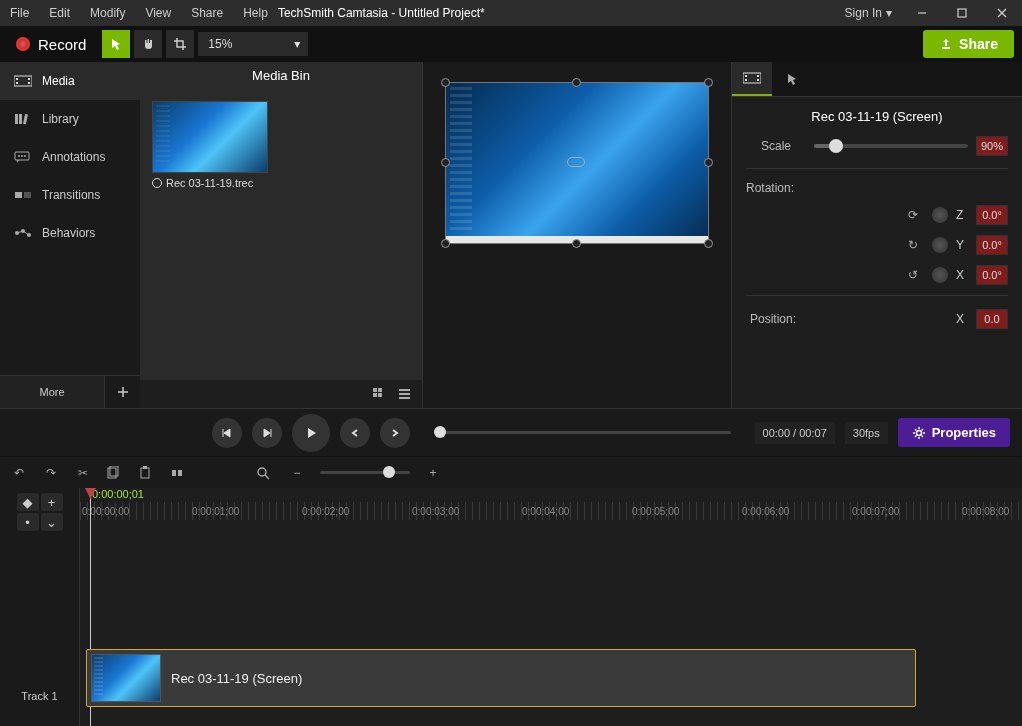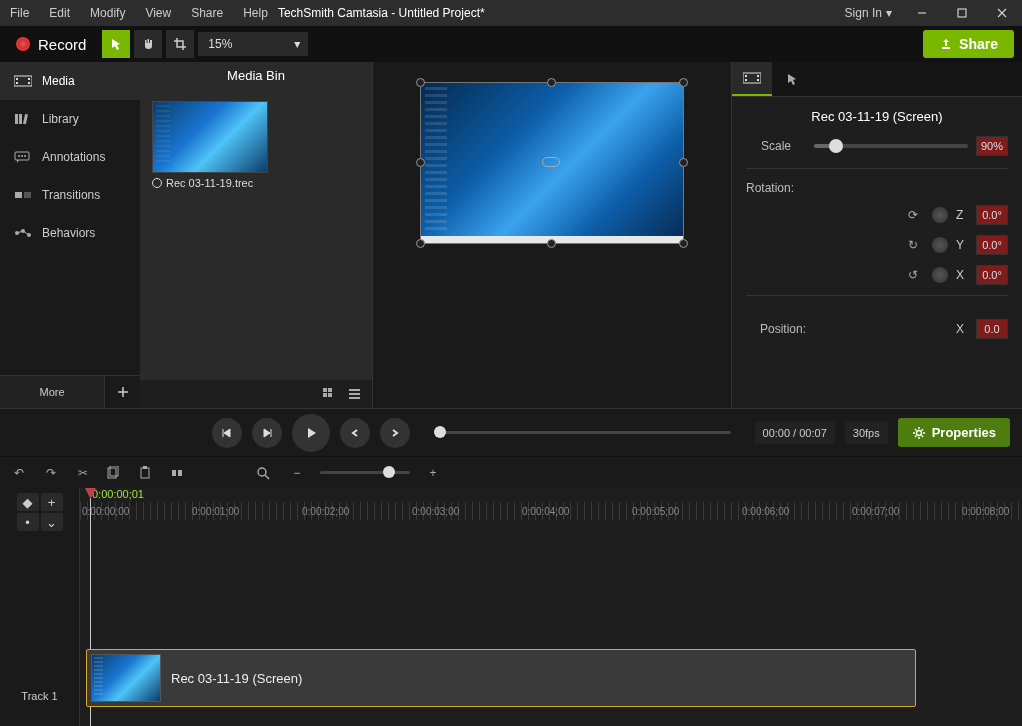--- a/index.html
+++ b/index.html
@@ -30,21 +30,21 @@
 
 .sidebar { width: 140px; background: #1a1a1a; display: flex; flex-direction: column; }
 .sidebar-item { display: flex; align-items: center; gap: 10px; padding: 12px 14px; color: #ccc; cursor: pointer; font-size: 12px; }
 .sidebar-item.active { background: #2a2a2a; color: #fff; }
 .sb-icon { width: 18px; height: 14px; display: inline-flex; align-items: center; justify-content: center; }
 .sidebar-bottom { margin-top: auto; display: flex; background: #222; border-top: 1px solid #333; }
 .more-btn { flex: 1; text-align: center; padding: 10px; color: #ccc; cursor: pointer; font-size: 11px; }
 .plus-btn { width: 36px; display: flex; align-items: center; justify-content: center; color: #ccc; cursor: pointer; background: #1a1a1a; border-left: 1px solid #333; }
 
 
-.bin { width: 232px; background: #2a2a2a; display: flex; flex-direction: column; }
+.bin { width: 282px; background: #2a2a2a; display: flex; flex-direction: column; }
 .bin-header { text-align: center; padding: 6px; color: #fff; font-size: 13px; background: #2a2a2a; }
 .bin-content { flex: 1; padding: 12px; overflow: auto; }
 .media-item { width: 116px; cursor: pointer; }
 .media-thumb { width: 116px; height: 72px; background: linear-gradient(135deg,#0a3d6b 0%,#1976d2 40%,#4fc3f7 60%,#0a3d6b 100%); border: 1px solid #444; position: relative; }
 .media-thumb::before { content: ""; position: absolute; left: 3px; top: 3px; bottom: 10px; width: 14px; background: repeating-linear-gradient(to bottom,#fff1 0 2px,transparent 2px 5px); }
 .media-label { display: flex; align-items: center; gap: 4px; padding: 4px 0; color: #ddd; font-size: 11px; }
 .rec-dot { width: 10px; height: 10px; border: 1.5px solid #ddd; border-radius: 50%; flex-shrink: 0; }
 .bin-footer { display: flex; justify-content: flex-end; padding: 4px 6px; gap: 4px; background: #1e1e1e; }
 .view-btn { width: 22px; height: 20px; display: flex; align-items: center; justify-content: center; color: #aaa; cursor: pointer; }
 
@@ -84,21 +84,21 @@
 .divider { height: 1px; background: #333; margin: 8px 0 12px; }
 
 
 .playbar { height: 48px; background: #1a1a1a; display: flex; align-items: center; padding: 0 12px; gap: 10px; border-top: 1px solid #333; }
 .play-controls { display: flex; align-items: center; gap: 10px; margin-left: 200px; }
 .pb-btn { width: 30px; height: 30px; border-radius: 50%; background: #333; display: flex; align-items: center; justify-content: center; color: #ddd; cursor: pointer; }
 .pb-btn.big { width: 38px; height: 38px; }
 .pb-slider { flex: 1; height: 3px; background: #444; position: relative; margin: 0 14px; border-radius: 2px; }
 .pb-slider-thumb { position: absolute; left: 0; top: -5px; width: 12px; height: 12px; background: #ddd; border-radius: 50%; }
 .time-box { background: #222; padding: 5px 8px; color: #ccc; font-size: 11px; }
-.properties-btn { background: #4d7c0f; color: #fff; padding: 7px 14px; display: flex; align-items: center; gap: 6px; font-weight: 600; cursor: pointer; border-radius: 3px; font-size: 13px; }
+.properties-btn { background: #4c1d95; color: #fff; padding: 7px 14px; display: flex; align-items: center; gap: 6px; font-weight: 600; cursor: pointer; border-radius: 3px; font-size: 13px; }
 
 
 .tl-toolbar { height: 32px; background: #1a1a1a; display: flex; align-items: center; padding: 0 10px; gap: 14px; border-top: 1px solid #111; }
 .tl-tool { color: #aaa; cursor: pointer; width: 18px; text-align: center; }
 .tl-zoom-slider { width: 90px; height: 3px; background: #444; position: relative; border-radius: 2px; cursor: pointer; }
 .tl-zoom-thumb { position: absolute; left: 70%; top: -5px; width: 12px; height: 12px; background: #ddd; border-radius: 50%; }
 
 
 .timeline { background: #1e1e1e; height: 238px; display: flex; }
 .tl-left { width: 80px; background: #1a1a1a; border-right: 1px solid #333; }
@@ -346,21 +346,21 @@
         <div class="prop-val">0.0°</div>
       </div>
       <div class="rot-row">
         <span class="rot-icon">↺</span>
         <span class="rot-slider"></span>
         <span class="axis-label">X</span>
         <div class="prop-val">0.0°</div>
       </div>
       <div class="divider"></div>
       <div style="display:flex;align-items:center;gap:8px;">
-        <div class="section-label" style="flex:1;margin:14px">Position:</div>
+        <div class="section-label" style="flex:1;margin:4px">Position:</div>
         <span class="axis-label">X</span>
         <div class="prop-val">0.0</div>
       </div>
     </div>
   </div>
 </div>
 
 <div class="playbar">
   <div class="play-controls">
     <div class="pb-btn">

